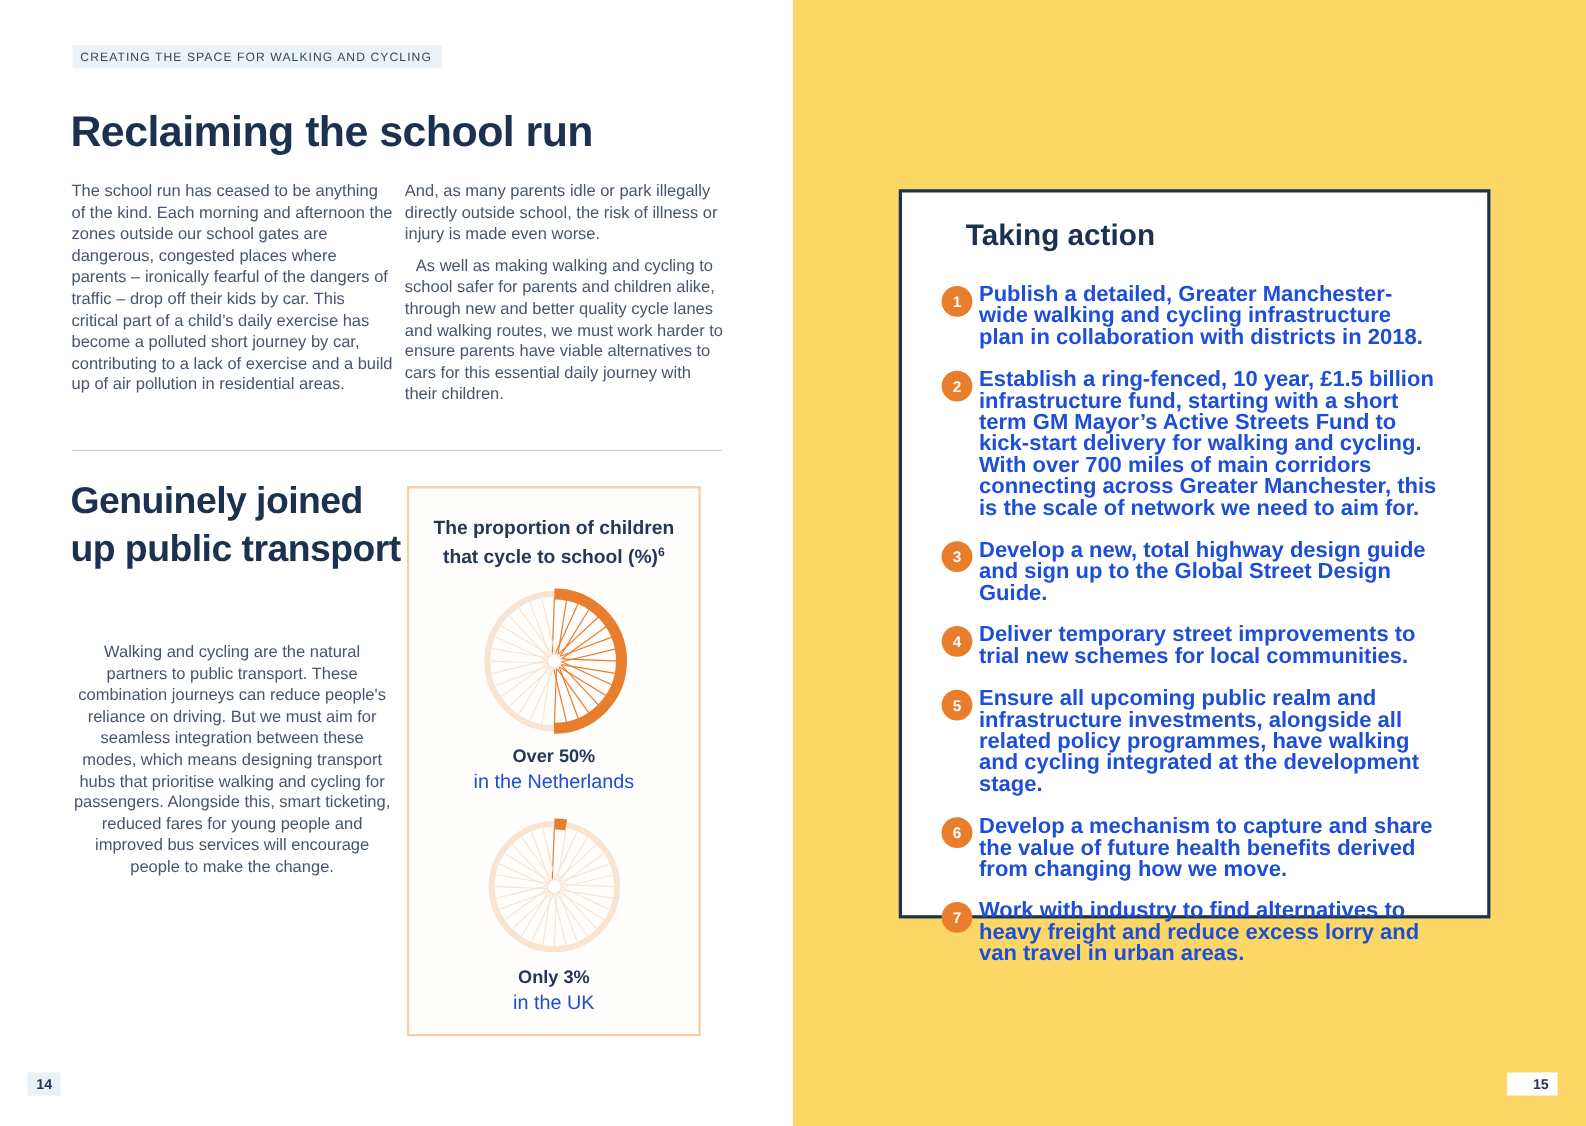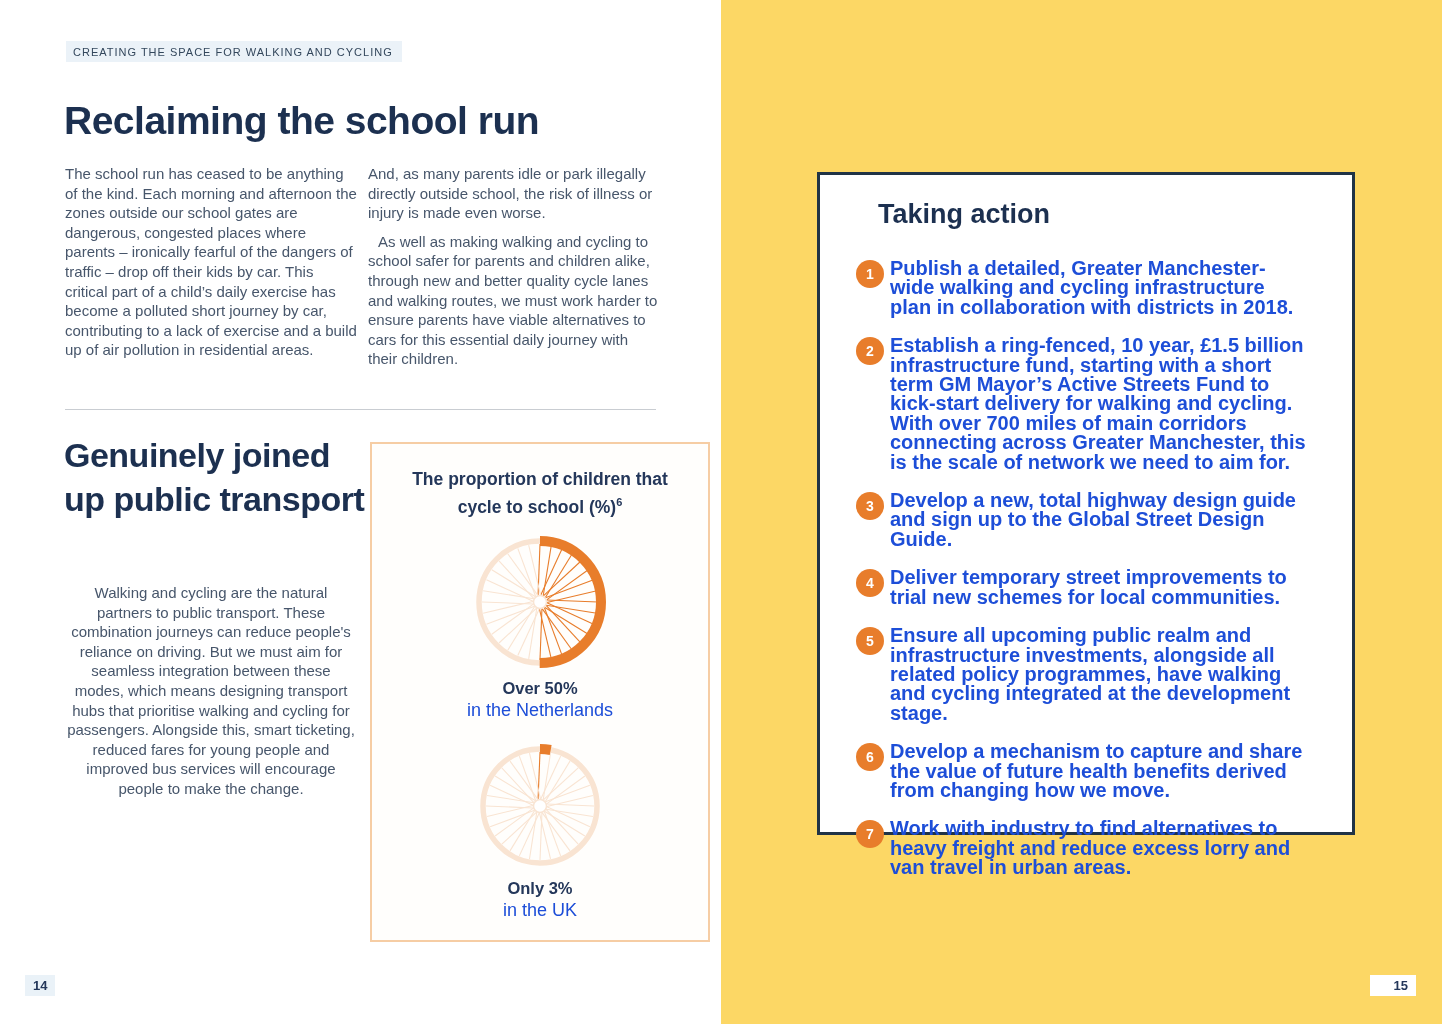--- a/index.html
+++ b/index.html
@@ -39,21 +39,21 @@
     position:absolute; left:65px; top:409px; width:591px; height:1px;
     background:#C9CDD2;
   }
   .section-title {
     position:absolute; left:64px; top:433px; width:305px;
     font-size:34px; line-height:44px; font-weight:700; color:#1C3050;
     letter-spacing:-0.5px;
   }
   .section-body { position:absolute; left:65px; top:583px; width:292px;text-align:center; }
   .chart-card {
-    position:absolute; left:370px; top:442px; width:340px; height:500px;
+    position:absolute; left:370px; top:442px; width:267px; height:500px;
     background:#FFFEFC; border:2px solid #F6CDA4;
     text-align:center;
   }
   .chart-title {
     margin:24px 18px 0 18px;
     font-size:17.5px; line-height:23px; font-weight:700; color:#24375A;
   }
   .chart-title sup { font-size:11px; }
   .wheel-wrap { margin-top:14px; }
   .wheel-wrap.second { margin-top:20px; }

